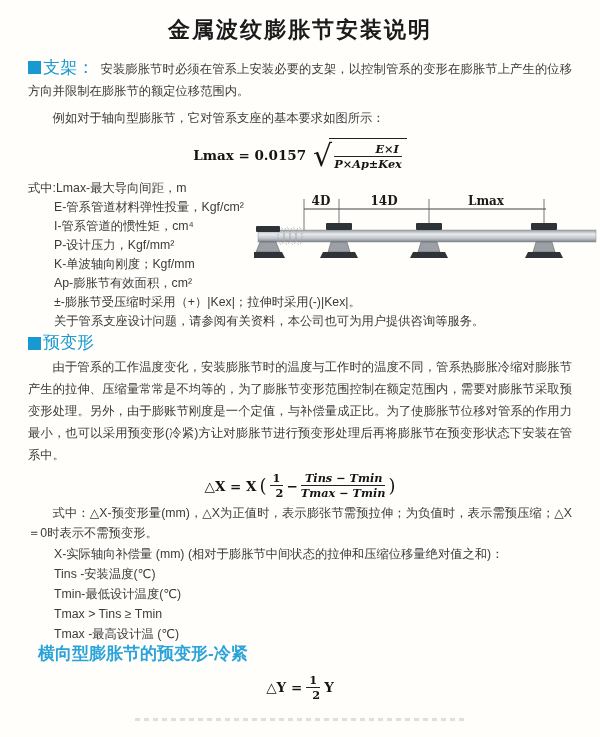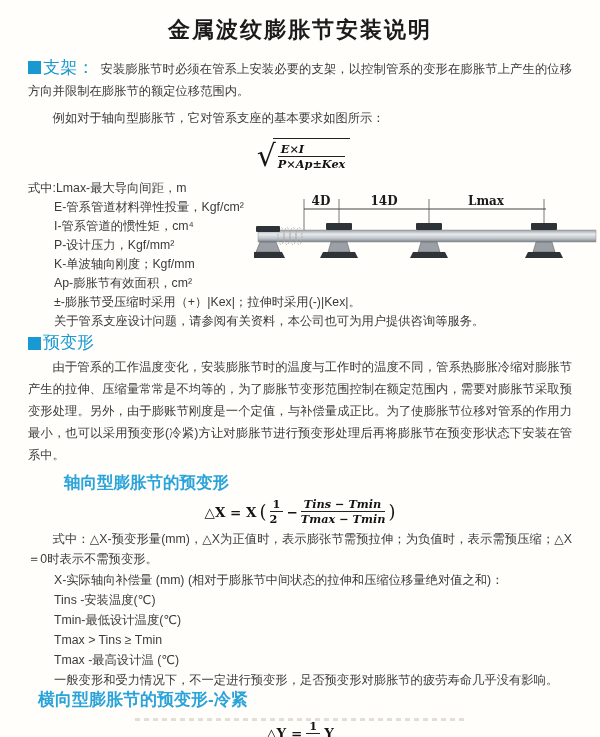--- a/index.html
+++ b/index.html
@@ -23,21 +23,21 @@
   .sec-head{color:#1899d1; font-size:17px; margin-right:6px; white-space:nowrap;}
   .example{margin-top:5px;}
   
   .formula{
     display:flex; justify-content:center; align-items:center;
     font-family:"DejaVu Serif","Liberation Serif",serif; font-weight:bold; color:#141414;
   }
   .f1{margin:9px 0 7px; font-size:13.5px;}
   .radical{font-size:30px; font-weight:400; line-height:26px; margin-left:7px; transform:translateY(1px);}
   .radicand{border-top:1.6px solid #222; margin-left:-3px; padding:1px 5px 0;}
-  .frac{display:inline-flex; flex-direction:column; text-align:left; font-size:11.3px; line-height:14px;}
+  .frac{display:inline-flex; flex-direction:column; text-align:right; font-size:11.3px; line-height:14px;}
   .frac .num{border-bottom:1px solid #222; padding:0 3px;}
   .frac.it{font-style:italic;}
   .f2{margin:5px 0 3px; font-size:13.5px; gap:3px;}
   .f3{margin:9px 0 6px; font-size:13.5px; gap:4px;}
   .paren{font-size:18px; font-weight:400;}
   
   .defs{margin-top:8px; line-height:19px;}
   .defs div{white-space:nowrap;}
   .defs .ind{padding-left:26px;}
   
@@ -66,20 +66,21 @@
 
   <h1 class="title">金属波纹膨胀节安装说明</h1>
 
   <p class="para sec1">
     <span class="sec-head"><span class="bullet"></span><span>支架：</span></span><span>安装膨胀节时必须在管系上安装必要的支架，以控制管系的变形在膨胀节上产生的位移方向并限制在膨胀节的额定位移范围内。</span>
   </p>
 
   <p class="para indent example">例如对于轴向型膨胀节，它对管系支座的基本要求如图所示：</p>
 
   <div class="formula f1">
+    <span>Lmax = 0.0157</span>
     <span class="radical">√</span>
     <span class="radicand">
       <span class="frac it">
         <span class="num">E×I</span>
         <span class="den">P×Ap±Kex</span>
       </span>
     </span>
   </div>
 
   <div class="defs">
@@ -145,21 +146,20 @@
       </g>
     </svg>
   </div>
 
   <div class="sec2">
     <span class="bullet"></span><span>预变形</span>
   </div>
 
   <p class="para indent bodypara">由于管系的工作温度变化，安装膨胀节时的温度与工作时的温度不同，管系热膨胀冷缩对膨胀节产生的拉伸、压缩量常常是不均等的，为了膨胀节变形范围控制在额定范围内，需要对膨胀节采取预变形处理。另外，由于膨账节刚度是一个定值，与补偿量成正比。为了使膨胀节位移对管系的作用力最小，也可以采用预变形(冷紧)方让对膨胀节进行预变形处理后再将膨胀节在预变形状态下安装在管系中。</p>
 
-  <h3 class="sub axial">轴向型膨胀节的预变形</h3>
 
   <div class="formula f2">
     <span>△X = X</span>
     <span class="paren">(</span>
     <span class="frac">
       <span class="num">1</span>
       <span class="den">2</span>
     </span>
     <span>−</span>
     <span class="frac it">
@@ -169,21 +169,20 @@
     <span class="paren">)</span>
   </div>
 
   <div class="notes">
     <p class="para indent wrapnote">式中：△X-预变形量(mm)，△X为正值时，表示膨张节需预拉伸；为负值时，表示需预压缩；△X＝0时表示不需预变形。</p>
     <div class="note-line">X-实际轴向补偿量 (mm) (相对于膨胀节中间状态的拉伸和压缩位移量绝对值之和)：</div>
     <div class="note-line">Tins -安装温度(℃)</div>
     <div class="note-line">Tmin-最低设计温度(℃)</div>
     <div class="note-line">Tmax &gt; Tins ≥ Tmin</div>
     <div class="note-line">Tmax -最高设计温 (℃)</div>
-    <div class="note-line">一般变形和受力情况下，不一定进行预变形，足否预变形对膨胀节的疲劳寿命几乎没有影响。</div>
   </div>
 
   <h3 class="sub lateral">横向型膨胀节的预变形-冷紧</h3>
 
   <div class="formula f3">
     <span>△Y =</span>
     <span class="frac">
       <span class="num">1</span>
       <span class="den">2</span>
     </span>

